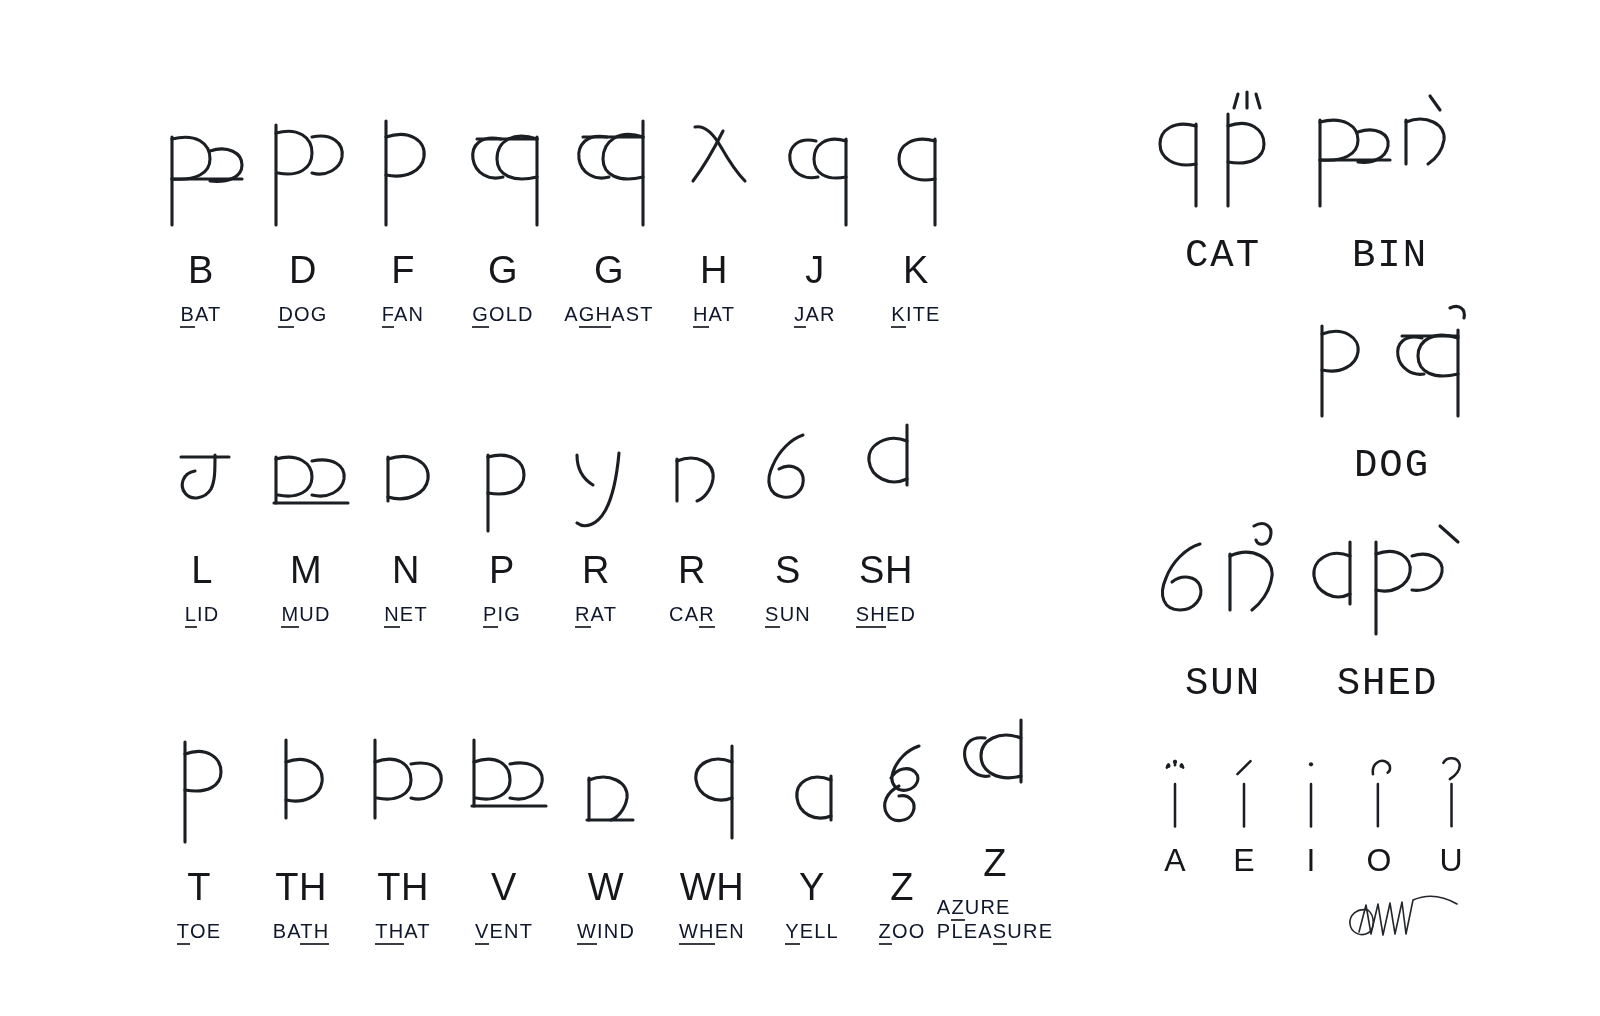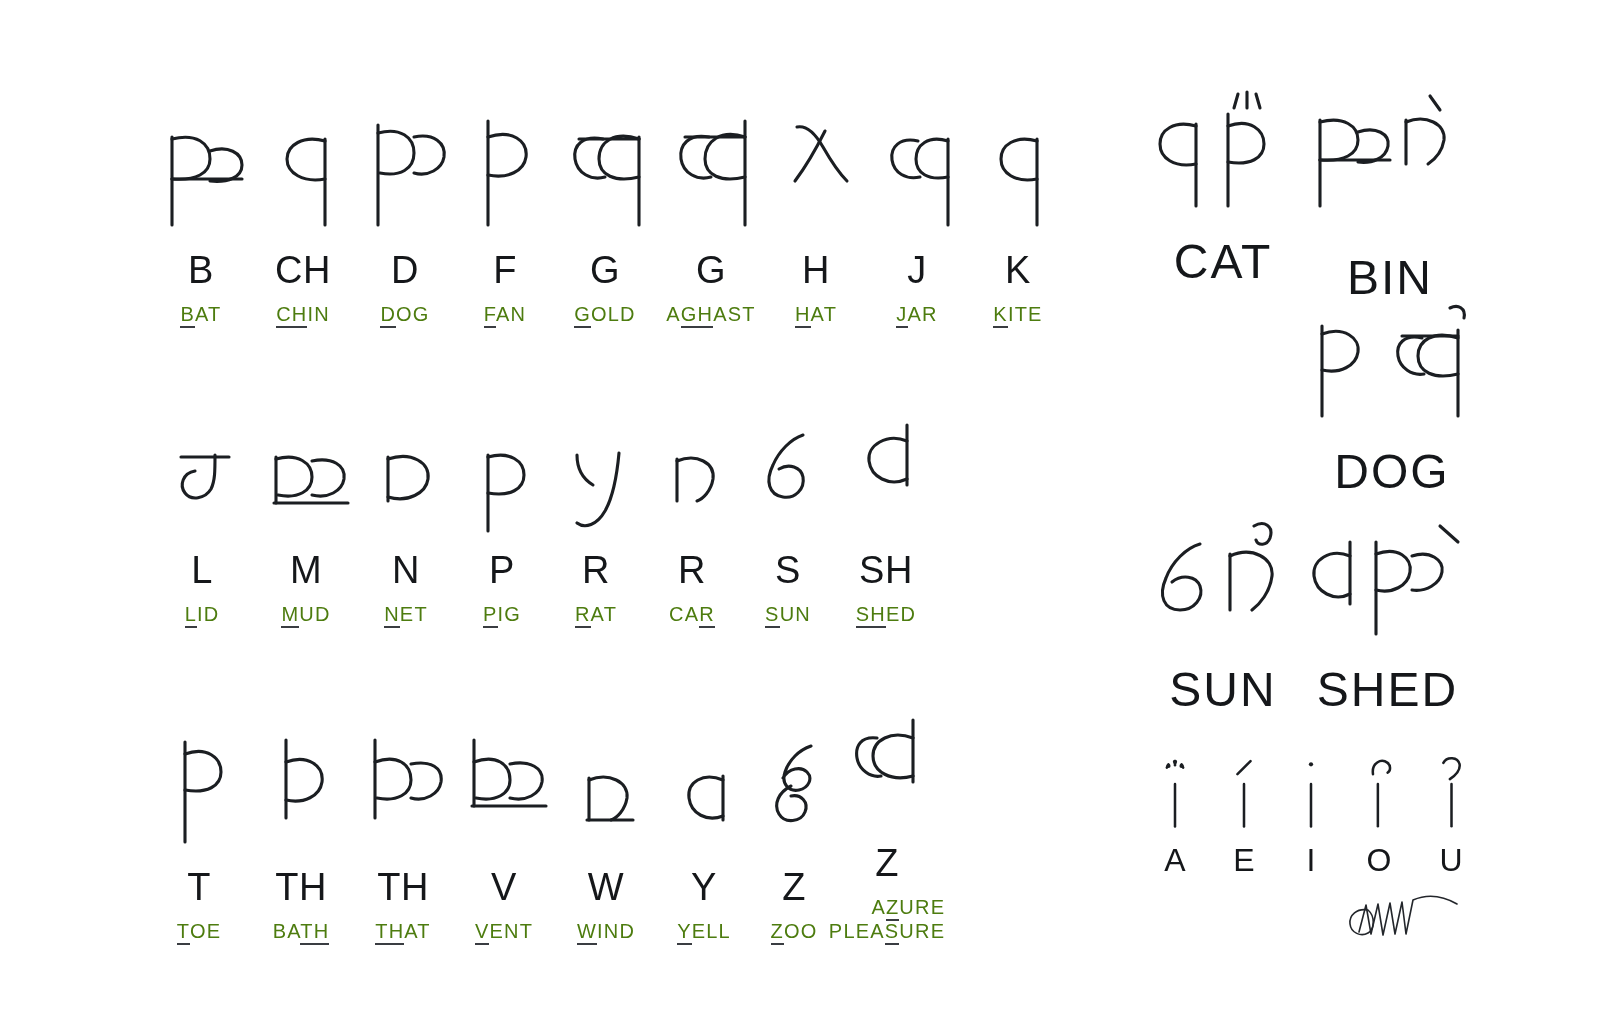--- a/index.html
+++ b/index.html
@@ -44,25 +44,25 @@
     color: #15171a;
     line-height: 1;
     margin-top: 16px;
     white-space: nowrap;
   }
   .example {
     font-family: "Liberation Sans", sans-serif;
     font-size: 20px;
     font-weight: 300;
     letter-spacing: 1.2px;
-    color: #4d7c0f;
+    color: #0f172a;
     line-height: 1.18;
     margin-top: 14px;
     white-space: nowrap;
-    text-align: right;
+    text-align: left;
   }
   .example u {
     text-decoration: none;
     border-bottom: 2px solid #3a3d42;
     padding-bottom: 1px;
   }
 
   
   .word-block {
     position: absolute;
@@ -71,22 +71,22 @@
     align-items: center;
   }
   .word-glyph {
     display: flex;
     align-items: flex-end;
     justify-content: center;
     height: 120px;
   }
   .word-glyph svg { display: block; overflow: visible; }
   .word-label {
-    font-family: Liberation Sans, sans-serif;
-    font-size: 48px;
+    font-family: Liberation Mono, monospace;
+    font-size: 39px;
     letter-spacing: 2px;
     color: #15171a;
     margin-top: 14px;
     white-space: nowrap;
   }
 
   
   #vowel-row {
     position: absolute;
     display: flex;
@@ -127,30 +127,20 @@
             <path d="M14 36 C38 30, 52 40, 52 56 C52 70, 38 78, 14 76" style="fill:none;stroke:#1b1e22;stroke-width:3.1;stroke-linecap:round;stroke-linejoin:round"></path>
             <path d="M52 48 C70 42, 84 50, 84 62 C84 74, 70 80, 52 78" style="fill:none;stroke:#1b1e22;stroke-width:3.1;stroke-linecap:round;stroke-linejoin:round"></path>
             <path d="M14 76 L84 76" style="fill:none;stroke:#1b1e22;stroke-width:3.1;stroke-linecap:round;stroke-linejoin:round"></path>
           </svg>
       </div>
       <div class="latin">B</div>
       <div class="example"><u>B</u>AT</div>
     </div>
       <div class="cons-cell" style="width:102px">
       <div class="glyph-box">
-        <svg width="60" height="132" viewBox="0 0 60 132">
-            <path d="M52 36 L52 122" style="fill:none;stroke:#1b1e22;stroke-width:3.1;stroke-linecap:round;stroke-linejoin:round"></path>
-            <path d="M52 38 C30 32, 14 42, 14 56 C14 70, 30 80, 52 76" style="fill:none;stroke:#1b1e22;stroke-width:3.1;stroke-linecap:round;stroke-linejoin:round"></path>
-          </svg>
-      </div>
-      <div class="latin">CH</div>
-      <div class="example"><u>CH</u>IN</div>
-    </div>
-      <div class="cons-cell" style="width:102px">
-      <div class="glyph-box">
         <svg width="82" height="132" viewBox="0 0 82 132">
             <path d="M14 22 L14 122" style="fill:none;stroke:#1b1e22;stroke-width:3.1;stroke-linecap:round;stroke-linejoin:round"></path>
             <path d="M14 30 C36 24, 50 34, 50 50 C50 66, 36 74, 16 70" style="fill:none;stroke:#1b1e22;stroke-width:3.1;stroke-linecap:round;stroke-linejoin:round"></path>
             <path d="M50 34 C70 30, 82 40, 80 54 C78 66, 64 74, 50 70" style="fill:none;stroke:#1b1e22;stroke-width:3.1;stroke-linecap:round;stroke-linejoin:round"></path>
           </svg>
       </div>
       <div class="latin">D</div>
       <div class="example"><u>D</u>OG</div>
     </div>
       <div class="cons-cell" style="width:98px">
@@ -351,20 +341,30 @@
       <div class="cons-cell" style="width:104px">
       <div class="glyph-box">
         <svg width="62" height="110" viewBox="0 0 62 110">
             <path d="M14 36 L14 78" style="fill:none;stroke:#1b1e22;stroke-width:3.1;stroke-linecap:round;stroke-linejoin:round"></path>
             <path d="M14 38 C34 30, 54 40, 52 56 C50 68, 42 76, 36 78" style="fill:none;stroke:#1b1e22;stroke-width:3.1;stroke-linecap:round;stroke-linejoin:round"></path>
             <path d="M12 78 L58 78" style="fill:none;stroke:#1b1e22;stroke-width:3.1;stroke-linecap:round;stroke-linejoin:round"></path>
           </svg>
       </div>
       <div class="latin">W</div>
       <div class="example"><u>W</u>IND</div>
+    </div>
+      <div class="cons-cell" style="width:108px">
+      <div class="glyph-box">
+        <svg width="60" height="128" viewBox="0 0 60 128">
+            <path d="M50 22 L50 114" style="fill:none;stroke:#1b1e22;stroke-width:3.1;stroke-linecap:round;stroke-linejoin:round"></path>
+            <path d="M50 38 C30 30, 12 40, 14 56 C16 72, 34 80, 50 74" style="fill:none;stroke:#1b1e22;stroke-width:3.1;stroke-linecap:round;stroke-linejoin:round"></path>
+          </svg>
+      </div>
+      <div class="latin">WH</div>
+      <div class="example"><u>WH</u>EN</div>
     </div>
       <div class="cons-cell" style="width:92px">
       <div class="glyph-box">
         <svg width="58" height="110" viewBox="0 0 58 110">
             <path d="M48 34 L48 78" style="fill:none;stroke:#1b1e22;stroke-width:3.1;stroke-linecap:round;stroke-linejoin:round"></path>
             <path d="M48 38 C28 30, 12 40, 14 56 C16 72, 32 80, 48 74" style="fill:none;stroke:#1b1e22;stroke-width:3.1;stroke-linecap:round;stroke-linejoin:round"></path>
           </svg>
       </div>
       <div class="latin">Y</div>
       <div class="example"><u>Y</u>ELL</div>
@@ -399,21 +399,21 @@
           <path d="M48 46 C26 40, 12 50, 12 64 C12 78, 26 88, 48 84" style="fill:none;stroke:#1b1e22;stroke-width:3.1;stroke-linecap:round;stroke-linejoin:round"></path>
           <path d="M80 34 L80 126" style="fill:none;stroke:#1b1e22;stroke-width:3.1;stroke-linecap:round;stroke-linejoin:round"></path>
           <path d="M80 46 C102 38, 116 50, 116 64 C116 78, 102 86, 80 82" style="fill:none;stroke:#1b1e22;stroke-width:3.1;stroke-linecap:round;stroke-linejoin:round"></path>
           <path d="M90 14 L86 28" style="fill:none;stroke:#1b1e22;stroke-width:3.1;stroke-linecap:round;stroke-linejoin:round"></path>
           <path d="M99 12 L99 28" style="fill:none;stroke:#1b1e22;stroke-width:3.1;stroke-linecap:round;stroke-linejoin:round"></path>
           <path d="M108 14 L112 28" style="fill:none;stroke:#1b1e22;stroke-width:3.1;stroke-linecap:round;stroke-linejoin:round"></path>
         </svg>
     </div>
     <div class="word-label">CAT</div>
     </div>
-  <div class="word-block" id="word1" style="left:1310px; top:100px; width:160px;gap:16px;">
+  <div class="word-block" id="word1" style="left:1310px; top:100px; width:160px;">
     <div class="word-glyph">
       <svg width="165" height="140" viewBox="0 0 165 140">
           <path d="M12 40 L12 126" style="fill:none;stroke:#1b1e22;stroke-width:3.1;stroke-linecap:round;stroke-linejoin:round"></path>
           <path d="M12 42 C36 36, 50 46, 50 60 C50 74, 36 82, 12 80" style="fill:none;stroke:#1b1e22;stroke-width:3.1;stroke-linecap:round;stroke-linejoin:round"></path>
           <path d="M50 52 C68 46, 82 54, 80 66 C78 78, 64 84, 50 82" style="fill:none;stroke:#1b1e22;stroke-width:3.1;stroke-linecap:round;stroke-linejoin:round"></path>
           <path d="M12 80 L82 80" style="fill:none;stroke:#1b1e22;stroke-width:3.1;stroke-linecap:round;stroke-linejoin:round"></path>
           <path d="M98 40 L98 84" style="fill:none;stroke:#1b1e22;stroke-width:3.1;stroke-linecap:round;stroke-linejoin:round"></path>
           <path d="M98 42 C118 34, 138 44, 136 60 C134 72, 126 80, 120 84" style="fill:none;stroke:#1b1e22;stroke-width:3.1;stroke-linecap:round;stroke-linejoin:round"></path>
           <path d="M122 16 L132 30" style="fill:none;stroke:#1b1e22;stroke-width:3.1;stroke-linecap:round;stroke-linejoin:round"></path>
         </svg>

